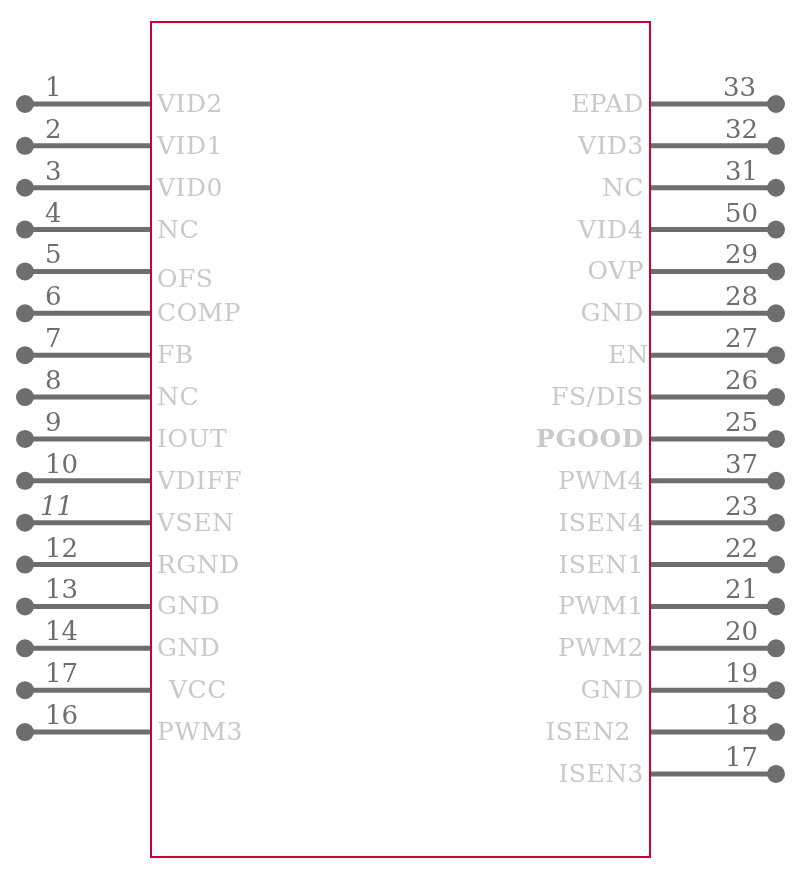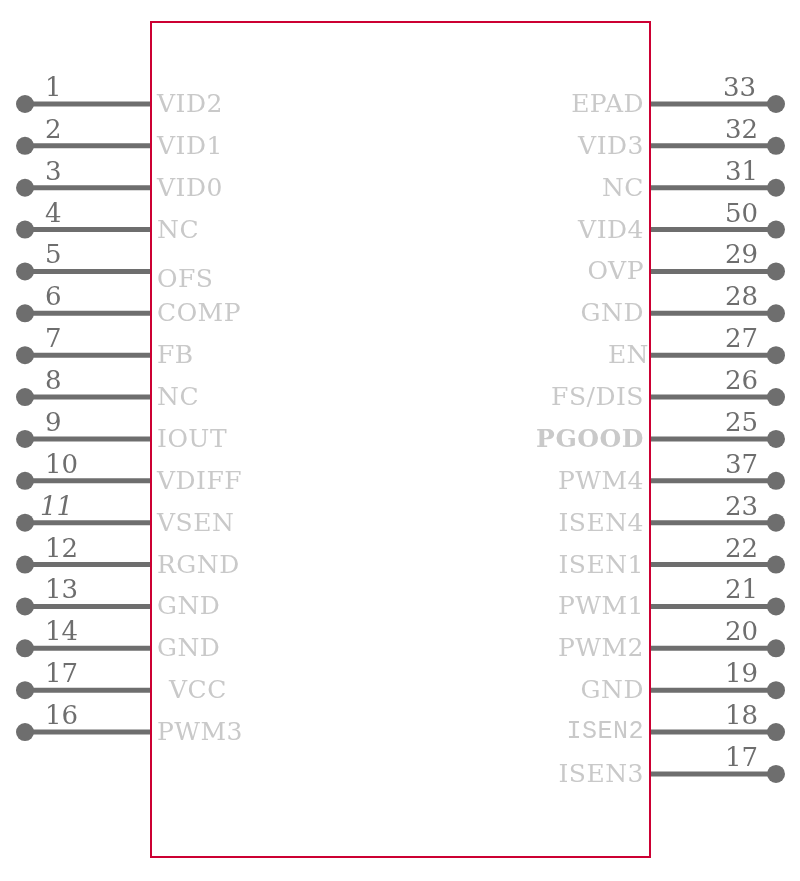--- a/index.html
+++ b/index.html
@@ -190,18 +190,18 @@
       <div class="pin-label right" style="right: 156px; top: 509.7px;">ISEN4</div>
       <div class="pin-number right" style="right: 42px; top: 492.7px;">23</div>
       <div class="pin-label right" style="right: 156px; top: 551.57px;">ISEN1</div>
       <div class="pin-number right" style="right: 42px; top: 534.57px;">22</div>
       <div class="pin-label right" style="right: 156px; top: 593.44px;">PWM1</div>
       <div class="pin-number right" style="right: 42px; top: 576.44px;">21</div>
       <div class="pin-label right" style="right: 156px; top: 635.31px;">PWM2</div>
       <div class="pin-number right" style="right: 42px; top: 618.31px;">20</div>
       <div class="pin-label right" style="right: 156px; top: 677.18px;">GND</div>
       <div class="pin-number right" style="right: 42px; top: 660.18px;">19</div>
-      <div class="pin-label right" style="right: 156px; top: 719.05px; font-family: Liberation Mono, monospace;">ISEN2</div>
+      <div class="pin-label right" style="right: 169px; top: 719.05px;">ISEN2</div>
       <div class="pin-number right" style="right: 42px; top: 702.05px;">18</div>
       <div class="pin-label right" style="right: 156px; top: 760.92px;">ISEN3</div>
       <div class="pin-number right" style="right: 42px; top: 743.92px;">17</div>
     </div>
 </div>
 
 </body></html>

